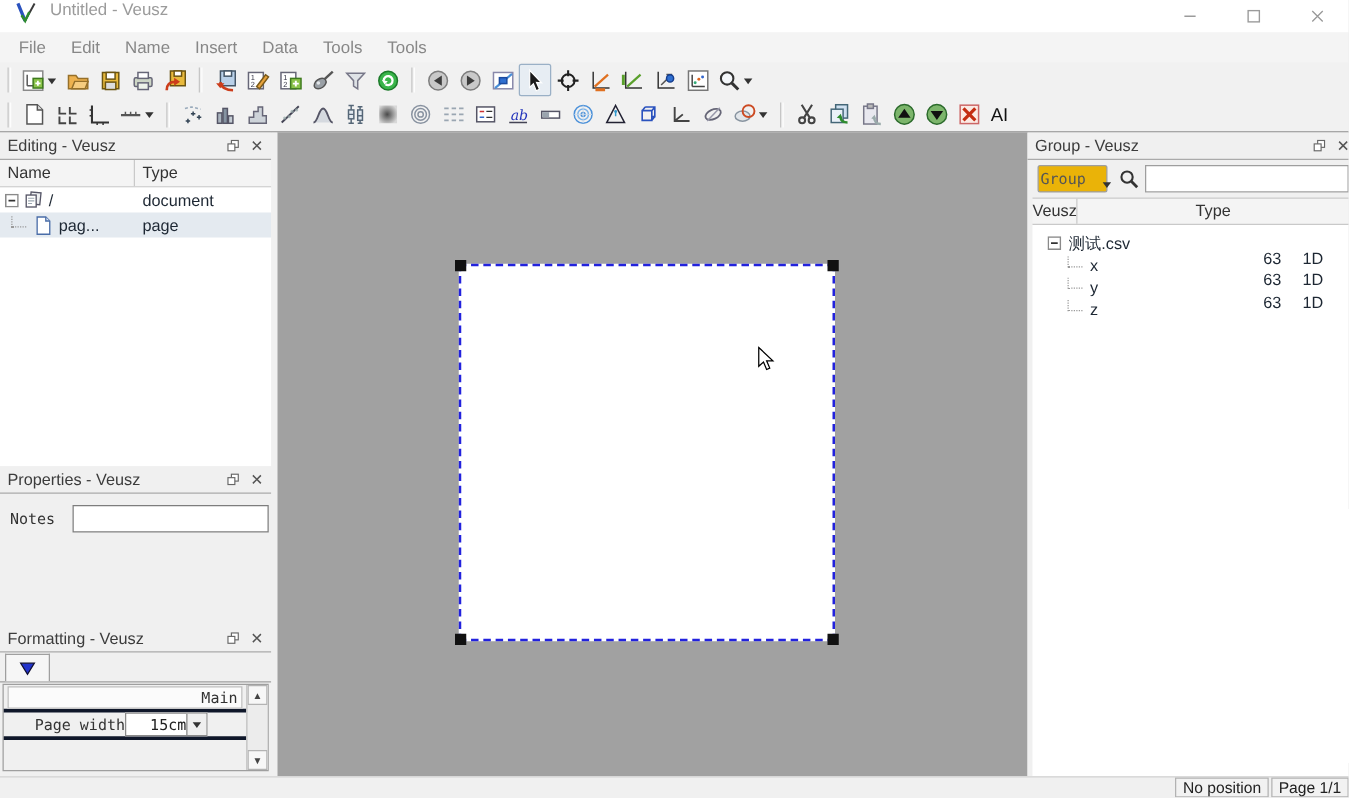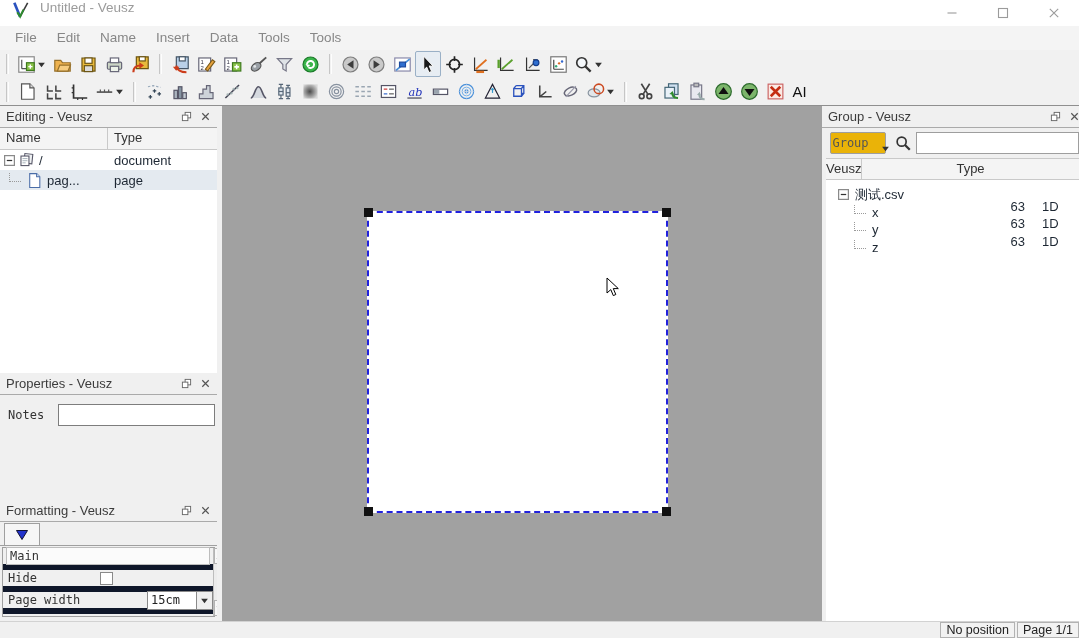--- a/index.html
+++ b/index.html
@@ -68,25 +68,25 @@
   .prop-label { font-family:"DejaVu Sans Mono", monospace; font-size:12px; color:#333; width:50px; }
   .prop-input { width:157px; height:22px; border:1px solid #7d7d7d; background:#fff; font-size:12px; padding:0 3px; font-family:"DejaVu Sans Mono", monospace; }
 
   
   #dock-formatting { flex:1; display:flex; flex-direction:column; background:#f0f0f0; }
   .fmt-tabs { height:24px; display:flex; align-items:flex-end; padding-left:4px; border-bottom:1px solid #9f9f9f; }
   .fmt-tab { width:36px; height:22px; background:#f6f6f6; border:1px solid #9f9f9f; border-bottom:none; display:flex; align-items:center; justify-content:center; }
   .fmt-tab svg { width:14px; height:12px; }
   .fmt-body { flex:1; margin:1px 2px 4px 2px; border:1px solid #9f9f9f; background:#f0f0f0; display:flex; }
   .fmt-grid { flex:1; }
-  .fmt-row { height:22px; display:flex; align-items:center; border-bottom:6px solid #0f172a; }
+  .fmt-row { height:22px; display:flex; align-items:center; border-bottom:3px solid #0f172a;text-align:right; }
   .fmt-row .flabel { font-family:"DejaVu Sans Mono", monospace; font-size:12px; color:#333; padding-left:5px; width:97px; flex:none; }
   .fmt-header-cell { flex:1; height:18px; margin:0 3px; border:1px solid #bdbdbd; background:#fbfbfb; font-family:"DejaVu Sans Mono", monospace; font-size:12px; color:#333; padding:1px 3px; }
   .fmt-check { width:13px; height:13px; border:1px solid #8a8a8a; background:#fff; }
-  .fmt-combo { width:66px; height:19px; border:1px solid #8a8a8a; background:#fff; display:flex; align-items:center;margin-left:47px; }
+  .fmt-combo { width:66px; height:19px; border:1px solid #8a8a8a; background:#fff; display:flex; align-items:center; }
   .fmt-combo .cval { flex:1; font-family:"DejaVu Sans Mono", monospace; font-size:12px; color:#222; padding-left:3px; }
   .fmt-combo .cbtn { width:16px; height:100%; border-left:1px solid #8a8a8a; background:#efefef; display:flex; align-items:center; justify-content:center; }
   .fmt-combo .cbtn svg { width:9px; height:9px; }
   .fmt-scroll { width:17px; border-left:1px solid #bdbdbd; background:#ececec; display:flex; flex-direction:column; }
   .sbtn { height:16px; border:1px solid #b3b3b3; background:#f7f7f7; display:flex; align-items:center; justify-content:center; font-size:8px; color:#444; }
   .fmt-scroll .strack { flex:1; }
   .fmt-scroll .sbtn.down { margin-top:auto; }
 
   
   #page { position:absolute; background:#fff; }
@@ -726,24 +726,20 @@
                 <path d="M1.5 1.5 h11 L7 10.5z" fill="#2233cc" stroke="#111133"></path>
               </svg>
             </span>
         </div>
         <div class="fmt-body">
           <div class="fmt-grid" id="fmt-grid">
               <div class="fmt-row">
                 <span class="fmt-header-cell">Main</span>
               </div>
               <div class="fmt-row">
-                <span class="flabel">Hide</span>
-                <span class="fmt-check"></span>
-              </div>
-              <div class="fmt-row">
                 <span class="flabel">Page width</span>
                 <span class="fmt-combo">
                   <span class="cval">15cm</span>
                   <span class="cbtn">
                     <svg viewBox="0 0 8 8">
                       <path d="M1 2.5h6 L4 6.5z" fill="#333"></path>
                     </svg>
                   </span>
                 </span>
               </div>

